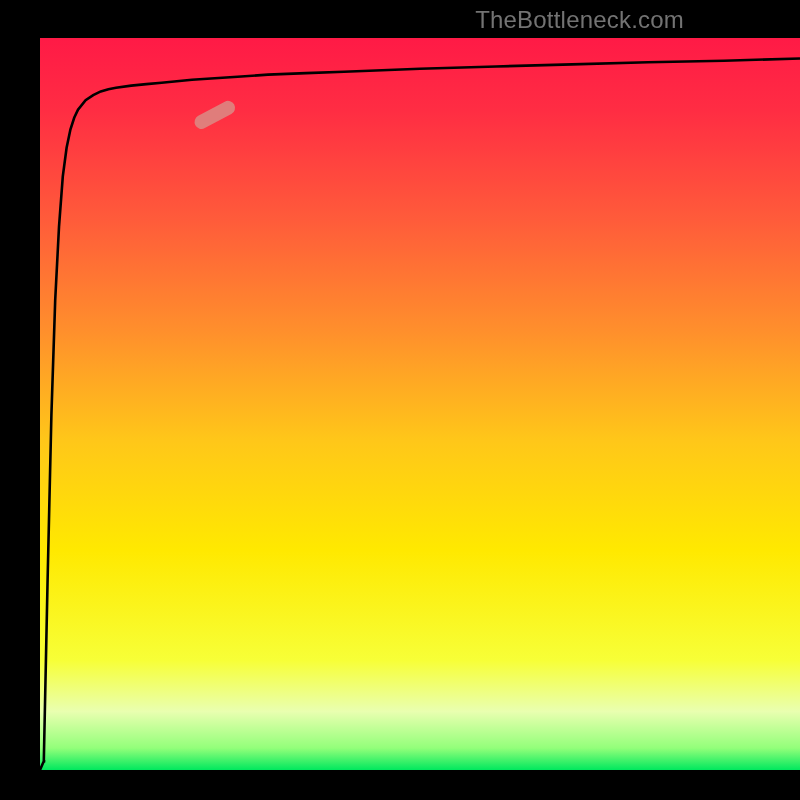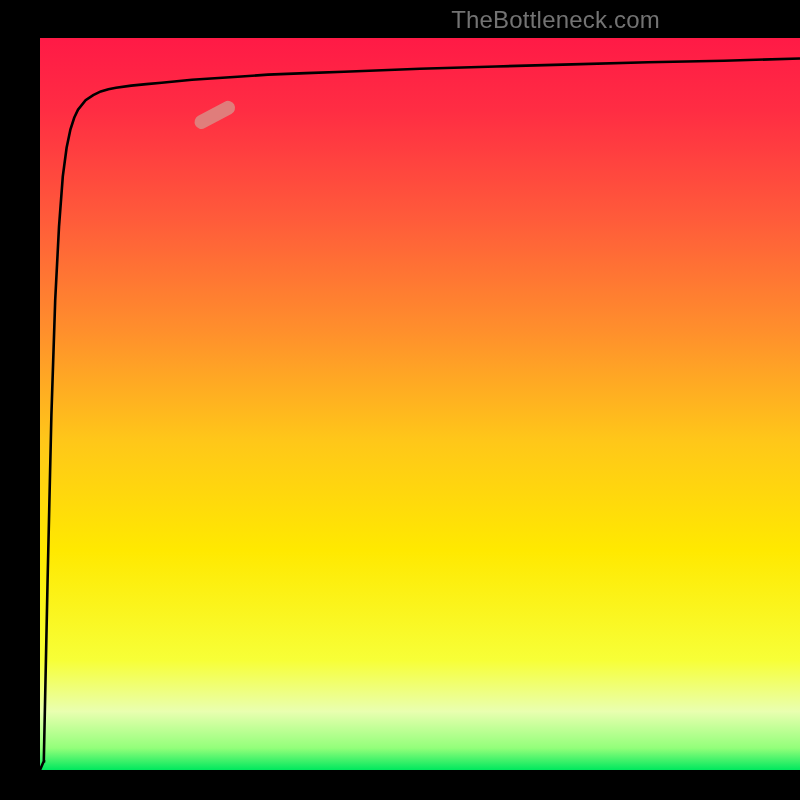--- a/index.html
+++ b/index.html
@@ -7,20 +7,21 @@
     padding: 0;
     width: 800px;
     height: 800px;
     background: #000;
     overflow: hidden;
   }
   .container {
     position: relative;
     width: 668px;
     height: 800px;
+    padding-left: 24px;
   }
   .watermark {
     position: absolute;
     top: 6px;
     right: 8px;
     font-family: Arial, Helvetica, sans-serif;
     font-size: 24px;
     color: #737373;
     letter-spacing: 0.2px;
     z-index: 5;

